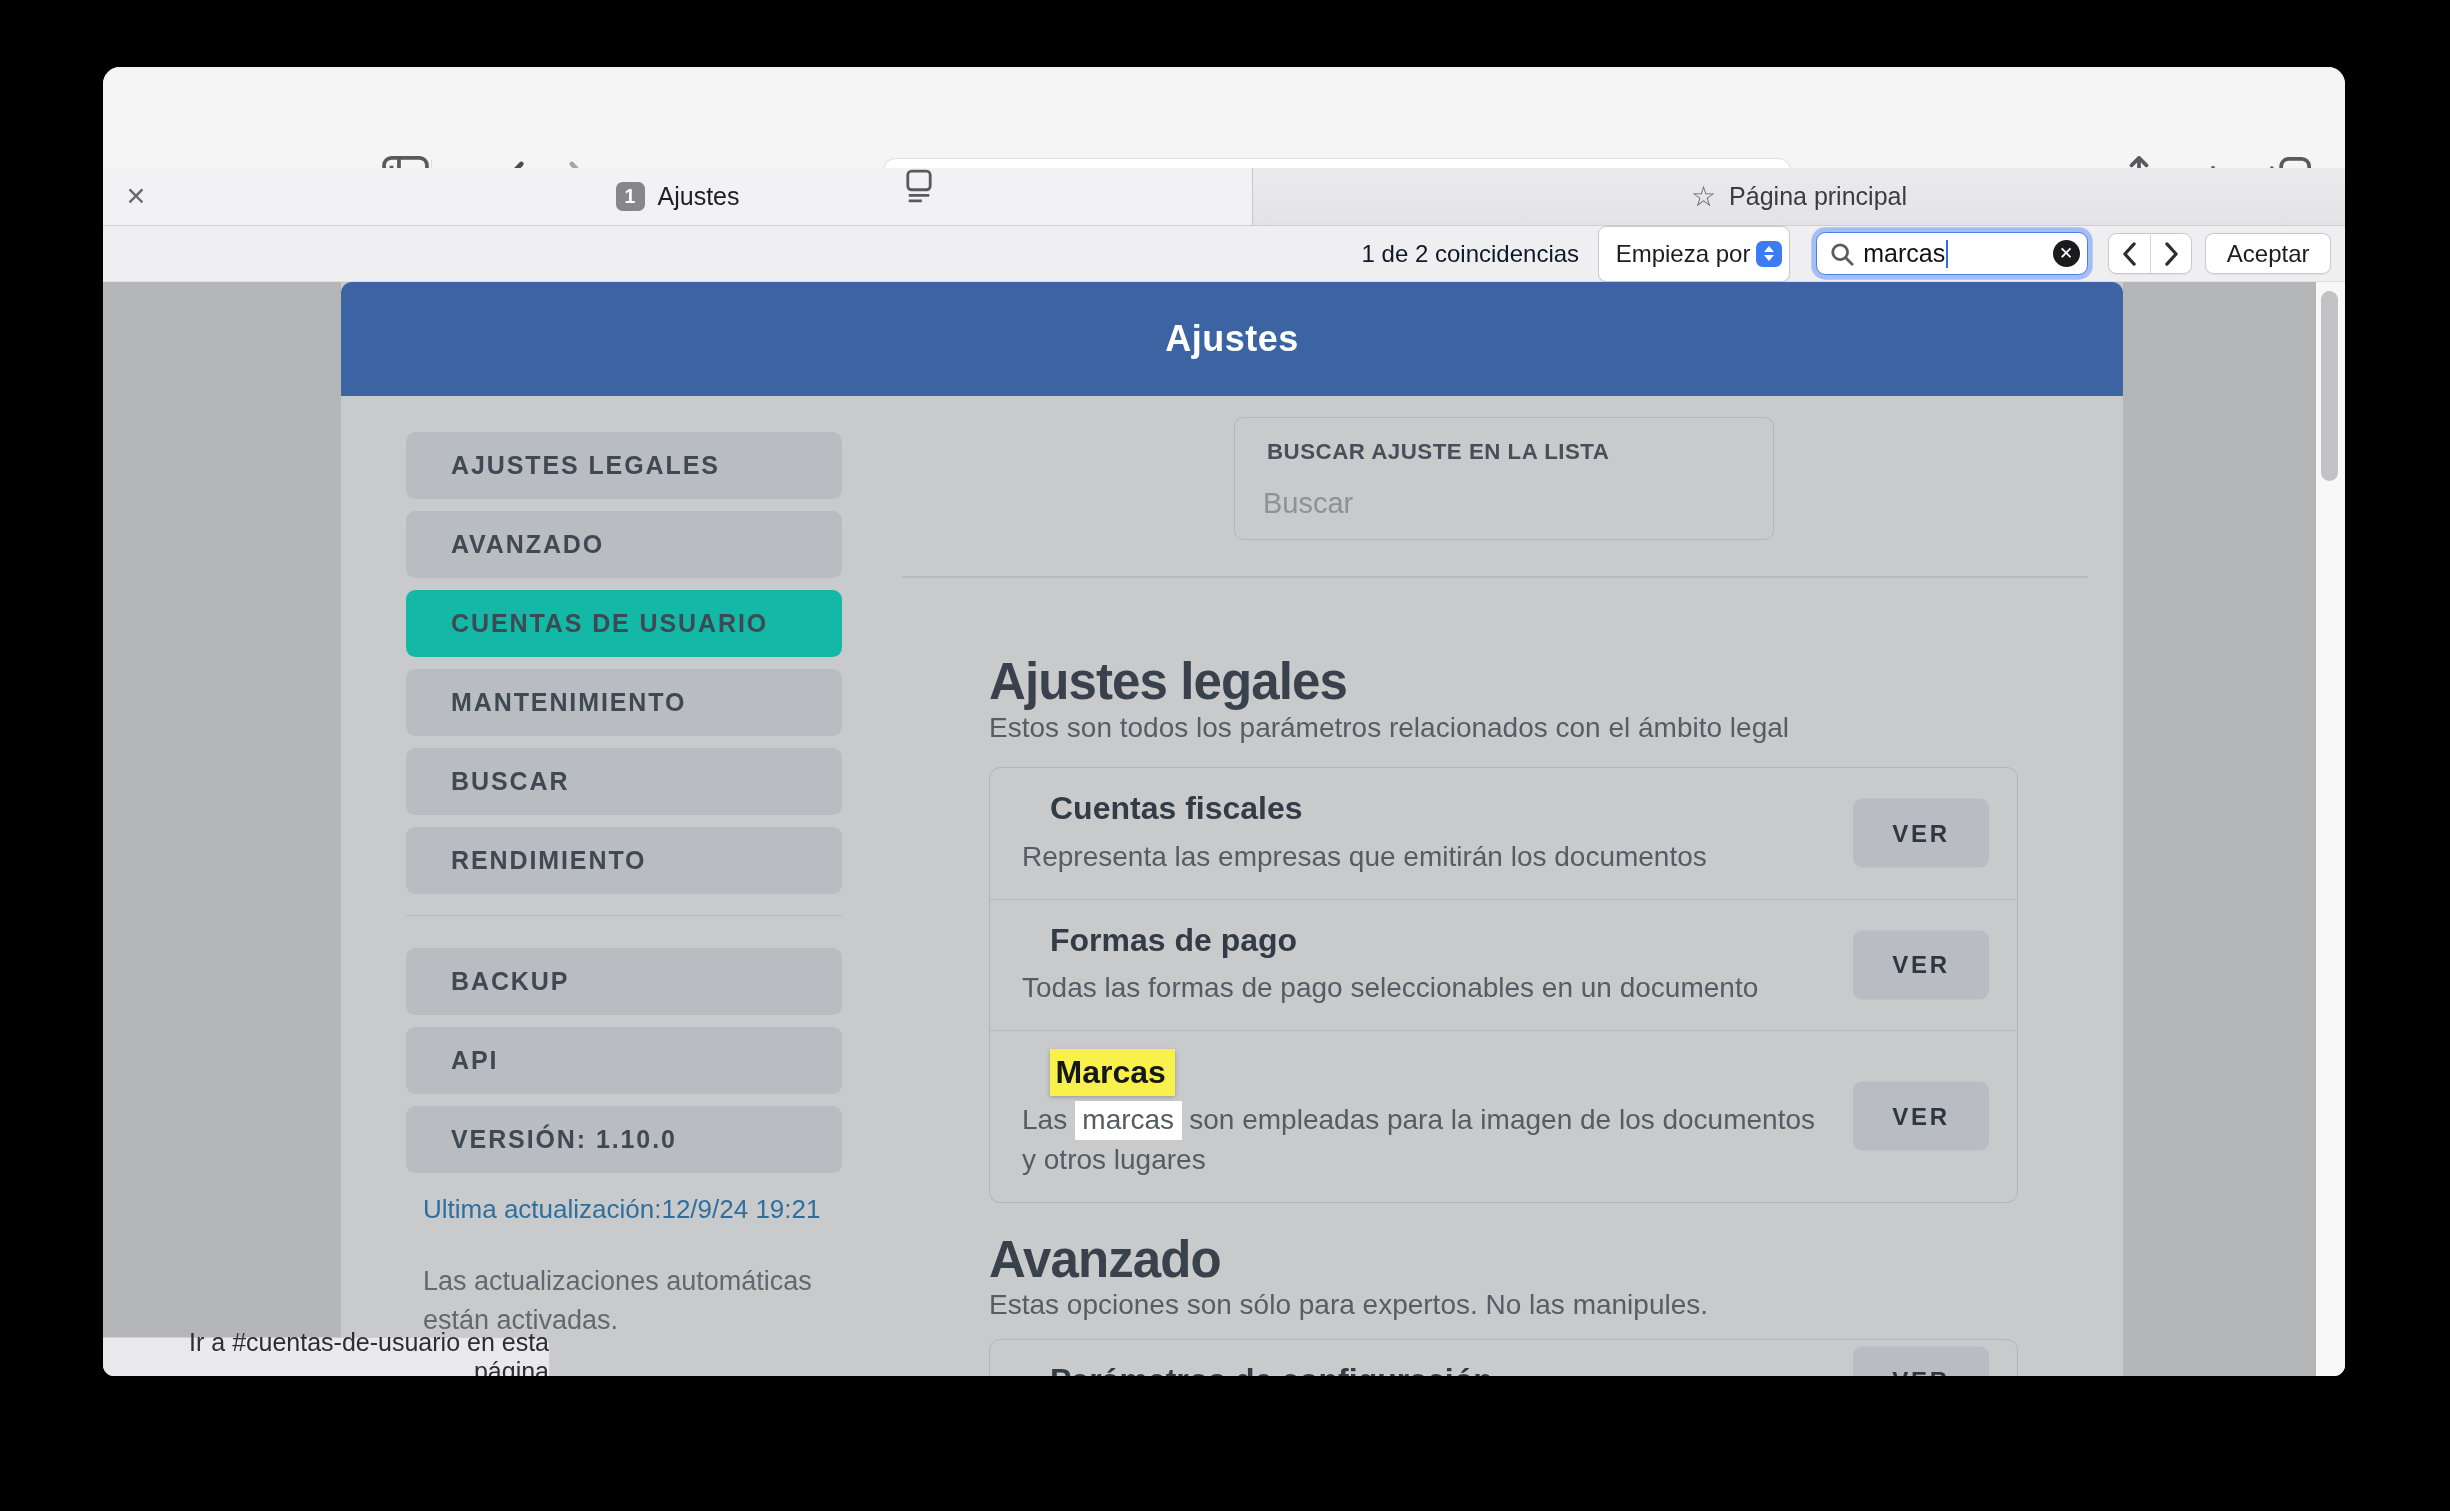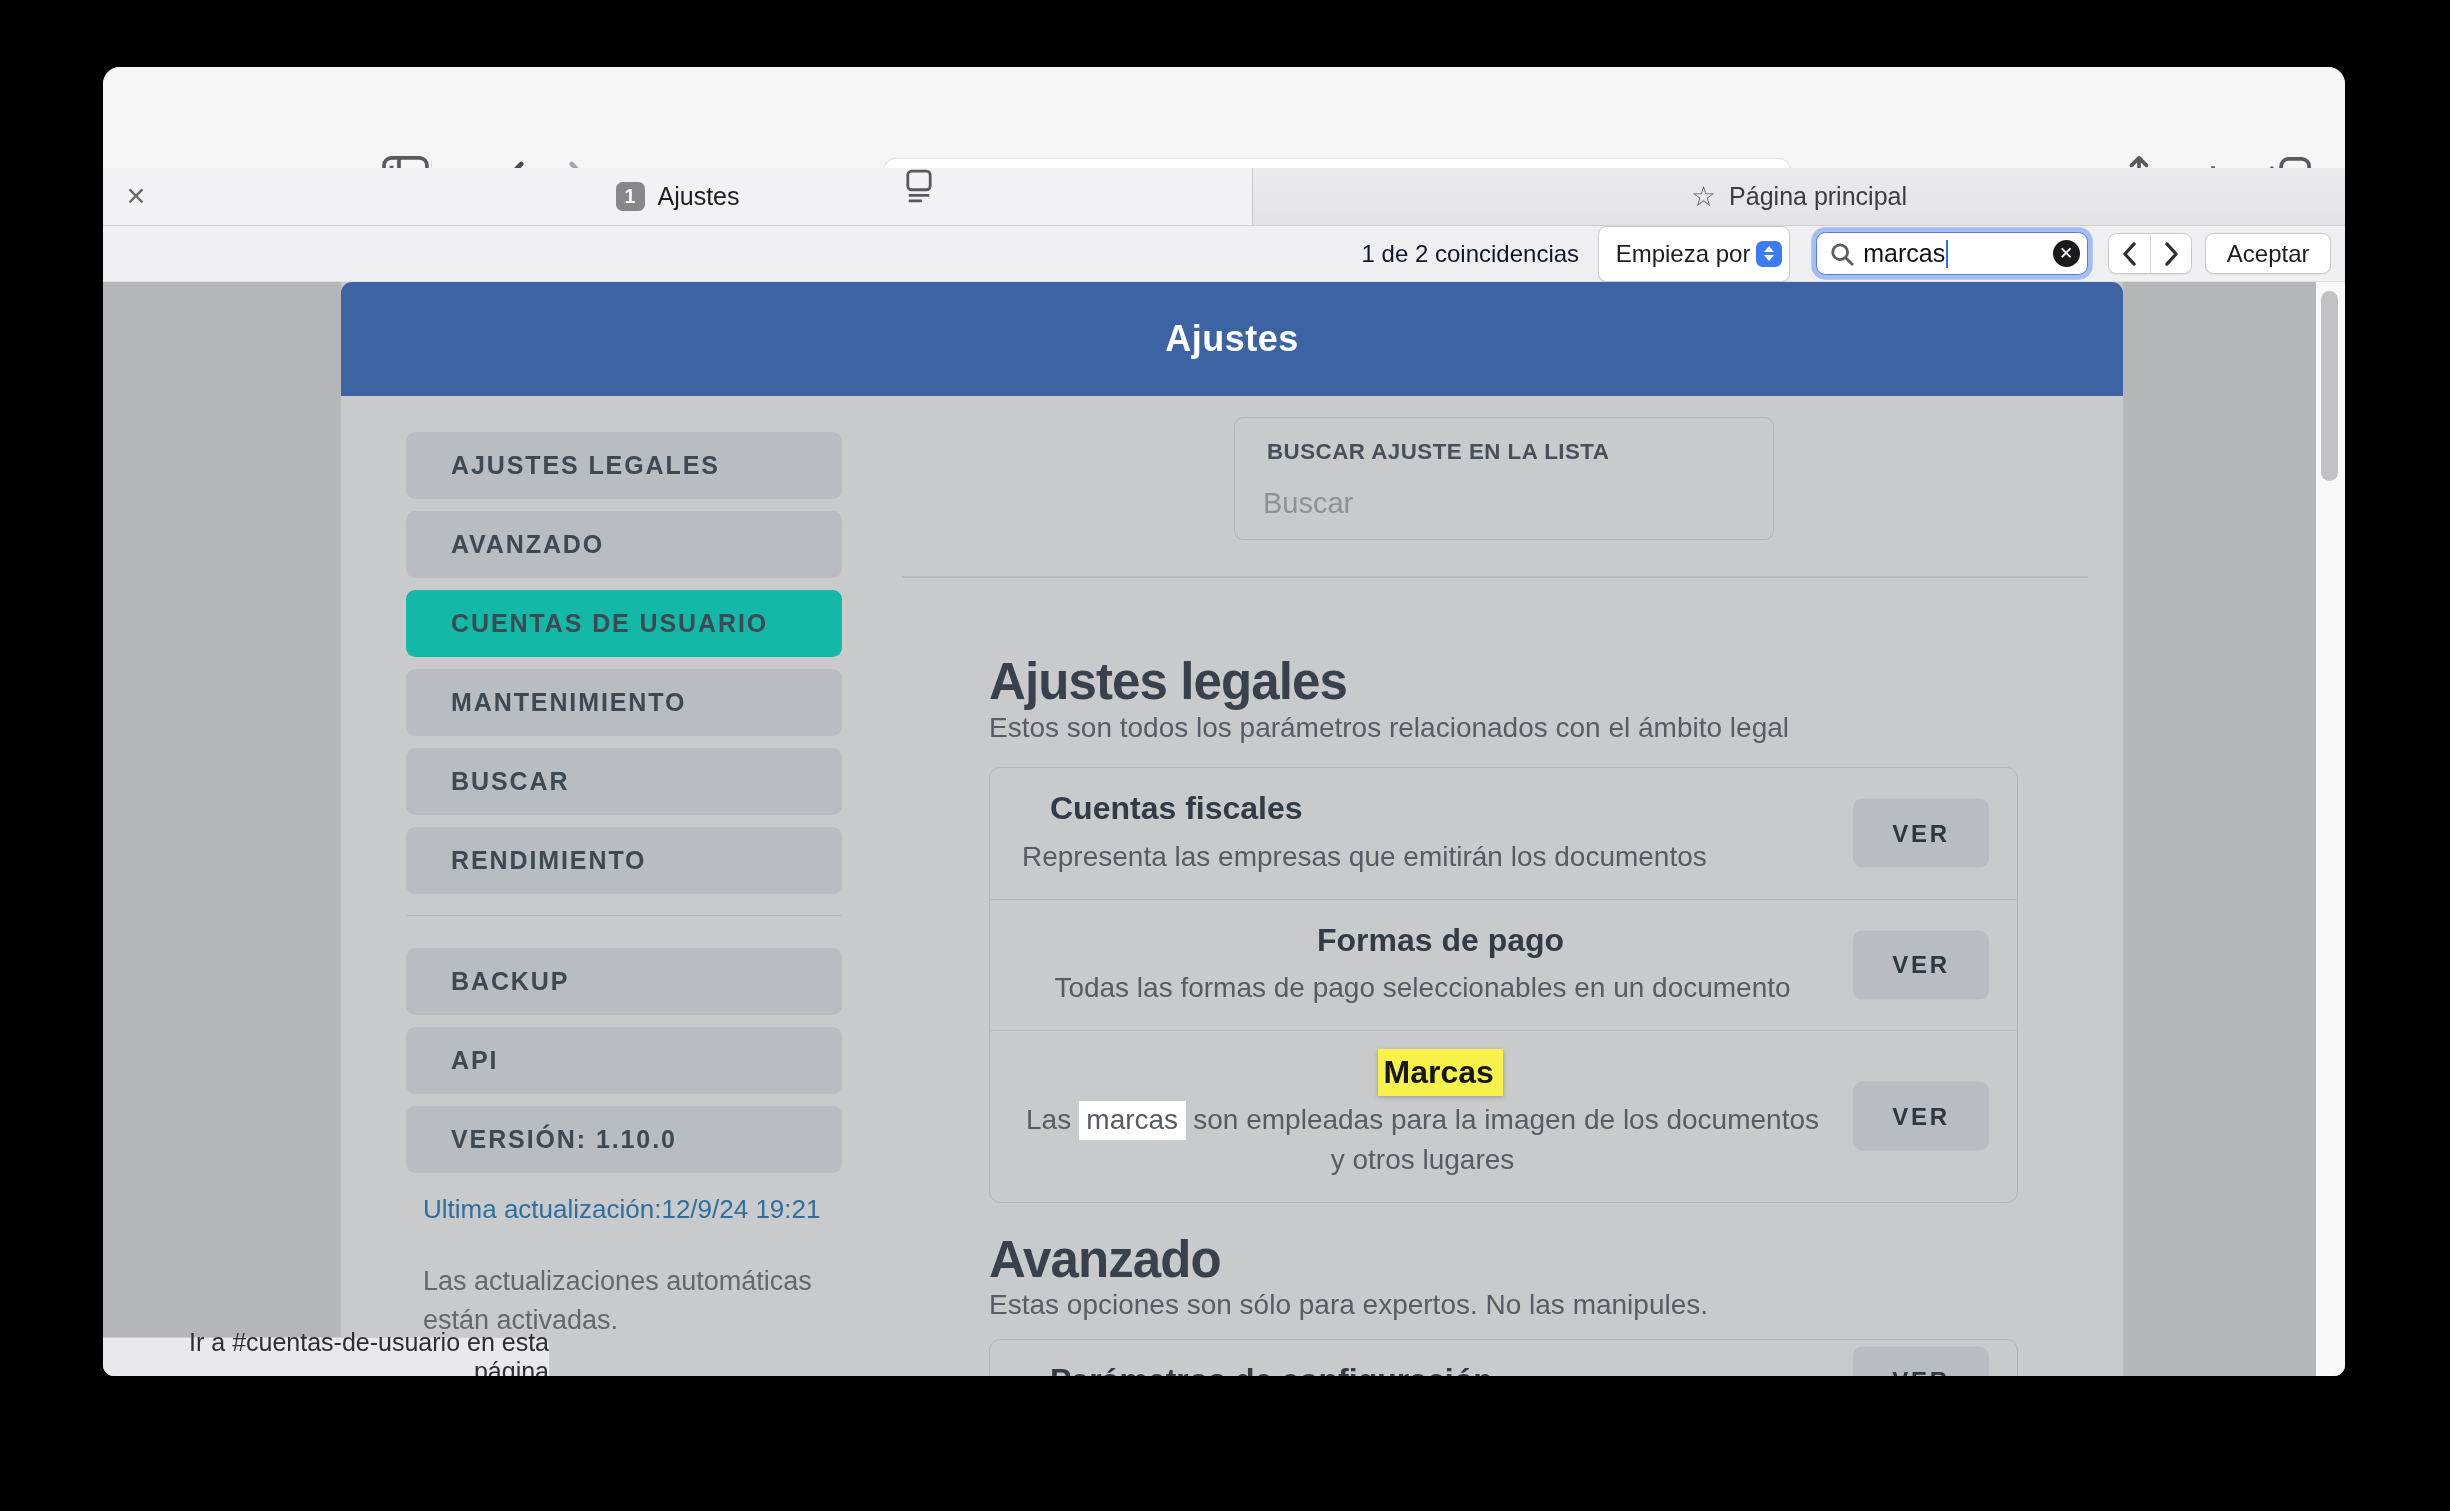--- a/index.html
+++ b/index.html
@@ -87,21 +87,21 @@
   .search-box { position:absolute; left:893px; top:135px; width:540px; height:123px;
     border:1.9px solid #b3b5b8; border-radius:9.3px; }
   .search-box-label { font-size:22.3px; font-weight:bold; letter-spacing:0.5px; color:#47505a; margin:20.5px 0 0 32px; }
   .search-box-ph { font-size:29px; color:#8d9297; margin:22.3px 0 0 28px; }
   .main-divider { position:absolute; left:561px; top:294px; width:1186px; height:1.9px; background:#b7b9bc; }
 
   .section-title { position:absolute; left:648px; font-size:51px; font-weight:bold; letter-spacing:-0.9px; color:#39424c; }
   .section-sub { position:absolute; left:648px; font-size:28px; color:#575d64; }
   .card { position:absolute; left:648px; width:1029px; border:1.9px solid #b2b4b8; border-radius:11.2px; }
   .card-row { position:relative; padding:22.3px 186px 22.3px 32px; }
-  .card-row + .card-row { border-top:1.9px solid #b7b9bc;text-align:center; }
+  .card-row + .card-row { border-top:1.9px solid #b7b9bc; }
   .row-title { font-size:32px; font-weight:bold; color:#333c46;margin-left:28px; }
   .row-desc { font-size:28px; color:#565c63; margin-top:9.3px; max-width:801px; line-height:1.42; }
   .ver-btn { position:absolute; right:28px; top:50%; transform:translateY(-50%); width:136px; height:69px;
     background:#b9bcc2; border-radius:9.3px; display:flex; align-items:center; justify-content:center;
     font-size:24px; font-weight:bold; letter-spacing:2.8px; color:#2f3841; }
   .hl-yellow { background:#f8f14b; color:#15171a; padding:4.7px 9.3px 6.5px 5.6px; box-shadow:0 1.9px 4.7px rgba(0,0,0,.25); }
   .hl-white { background:#ffffff; padding:2.8px 7.4px 4.7px 7.4px; }
 
   .tooltip { position:absolute; left:0; bottom:0; width:447px; height:39px; background:#e9e9ec;
     border:0.9px solid #cfcfd2; border-left:none; border-bottom:none; border-radius:0 9.3px 0 0;

